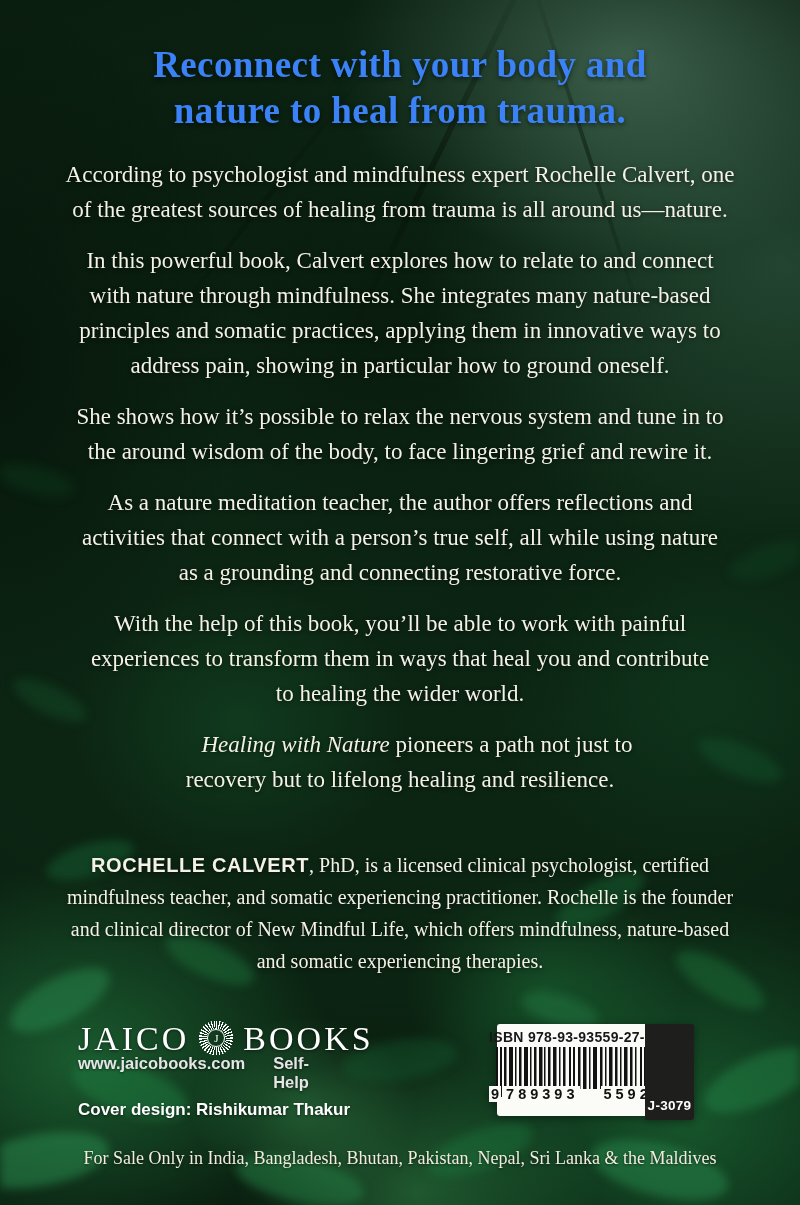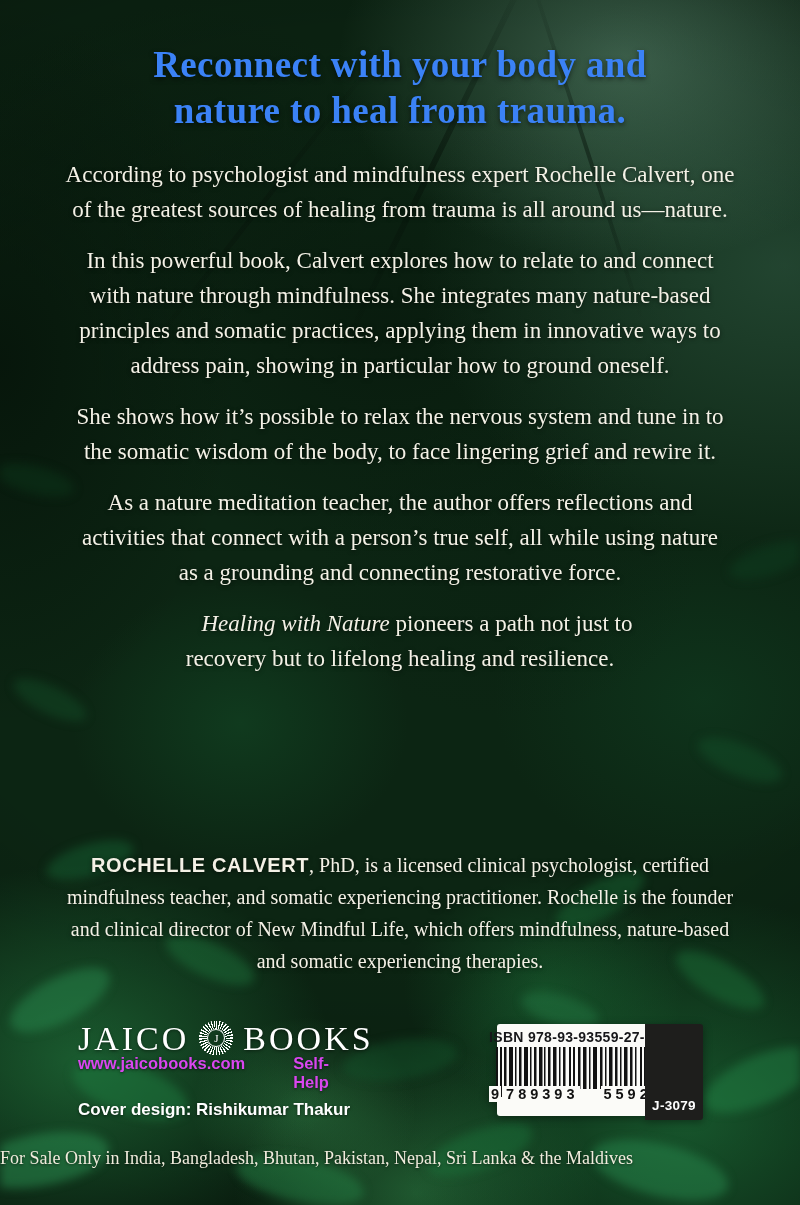--- a/index.html
+++ b/index.html
@@ -86,26 +86,26 @@
             mask:radial-gradient(circle at 50% 50%, transparent 0 9px, #000 9.5px 17px, transparent 17.5px);
   }
   .emblem .inner {
     position:absolute; left:9px; top:9px; width:18px; height:18px;
     border:1.6px solid #fff; border-radius:50%;
     display:flex; align-items:center; justify-content:center;
     font-size:11px; color:#fff; font-family:"Liberation Serif",serif;
   }
   .links-row {
     position:absolute; left:78px; top:1054px; width:260px;
-    display:flex; color:#d946ef;
+    display:flex; color:#e5e5e5;
     font-family:"Liberation Sans","DejaVu Sans",sans-serif;
     font-weight:bold; font-size:16.5px;
     text-shadow:0 1px 3px rgba(0,0,0,0.55);
   }
-  .links-row .category { margin-left:48px; }
+  .links-row .category { margin-left:28px; }
   .credit {
     position:absolute; left:78px; top:1100px;
     color:#ffffff; font-family:"Liberation Sans","DejaVu Sans",sans-serif;
     font-weight:bold; font-size:17px;
     text-shadow:0 1px 3px rgba(0,0,0,0.55);
   }
   
   .barcode-area { position:absolute; left:497px; top:1024px; display:flex; align-items:flex-start;
     filter:drop-shadow(0 2px 4px rgba(0,0,0,0.4)); }
   .barcode-white {
@@ -119,31 +119,31 @@
   .bars { margin-top:2px; }
   .digits-row {
     width:164px; margin-top:-13px; display:flex; justify-content:flex-start;
     font-family:"Liberation Sans","DejaVu Sans",sans-serif;
     font-size:14.5px; color:#111; background:transparent;
   }
   .digits-row span { background:#fbfbf8; padding:0 2px; letter-spacing:4px; }
   .digits-row .d-left { letter-spacing:0; margin-right:3px; }
   .digits-row .d-mid { margin-right:21px; }
   .barcode-black {
-    width:58px; height:96px; background:#1e1e1c; border-radius:0 3px 3px 0;
+    width:49px; height:96px; background:#1e1e1c; border-radius:0 3px 3px 0;
     position:relative;
   }
   .barcode-black .jcode {
     position:absolute; bottom:7px; left:0; width:100%; text-align:center;
     color:#fff; font-family:"Liberation Sans","DejaVu Sans",sans-serif;
     font-weight:bold; font-size:13.5px; letter-spacing:0.3px;
   }
   
   .distribution {
-    position:absolute; top:1148px; left:0; width:800px; text-align:left;
+    position:absolute; top:1148px; left:0; width:800px; text-align:center;
     color:#f1ecdd; font-size:18px;
     text-shadow:0 1px 3px rgba(0,0,0,0.6);
   }
 </style>
 </head>
 <body>
 
 <div class="bg-base"></div>
 <div class="bg-mottle"></div>
 <div class="vine v1"></div>
@@ -175,24 +175,27 @@
 nature to heal from trauma.</h1>
 
 <div class="body-copy">
   <p>According to psychologist and mindfulness expert Rochelle Calvert, one
 of the greatest sources of healing from trauma is all around us—nature.</p>
   <p>In this powerful book, Calvert explores how to relate to and connect
 with nature through mindfulness. She integrates many nature-based
 principles and somatic practices, applying them in innovative ways to
 address pain, showing in particular how to ground oneself.</p>
   <p>She shows how it’s possible to relax the nervous system and tune in to
-the somatic wisdom of the body, to face lingering grief and rewire it.</p>
+the around wisdom of the body, to face lingering grief and rewire it.</p>
   <p>As a nature meditation teacher, the author offers reflections and
 activities that connect with a person’s true self, all while using nature
 as a grounding and connecting restorative force.</p>
+  <p>With the help of this book, you’ll be able to work with painful
+experiences to transform them in ways that heal you and contribute
+to healing the wider world.</p>
   <p><span class="italic-title">Healing with Nature</span><span> pioneers a path not just to
 recovery but to lifelong healing and resilience.</span></p>
 </div>
 
 <div class="bio"><span class="author-name">ROCHELLE CALVERT</span><span>, PhD, is a licensed clinical psychologist, certified
 mindfulness teacher, and somatic experiencing practitioner. Rochelle is the founder
 and clinical director of New Mindful Life, which offers mindfulness, nature-based
 and somatic experiencing therapies.</span></div>
 
 <div class="logo-row">

